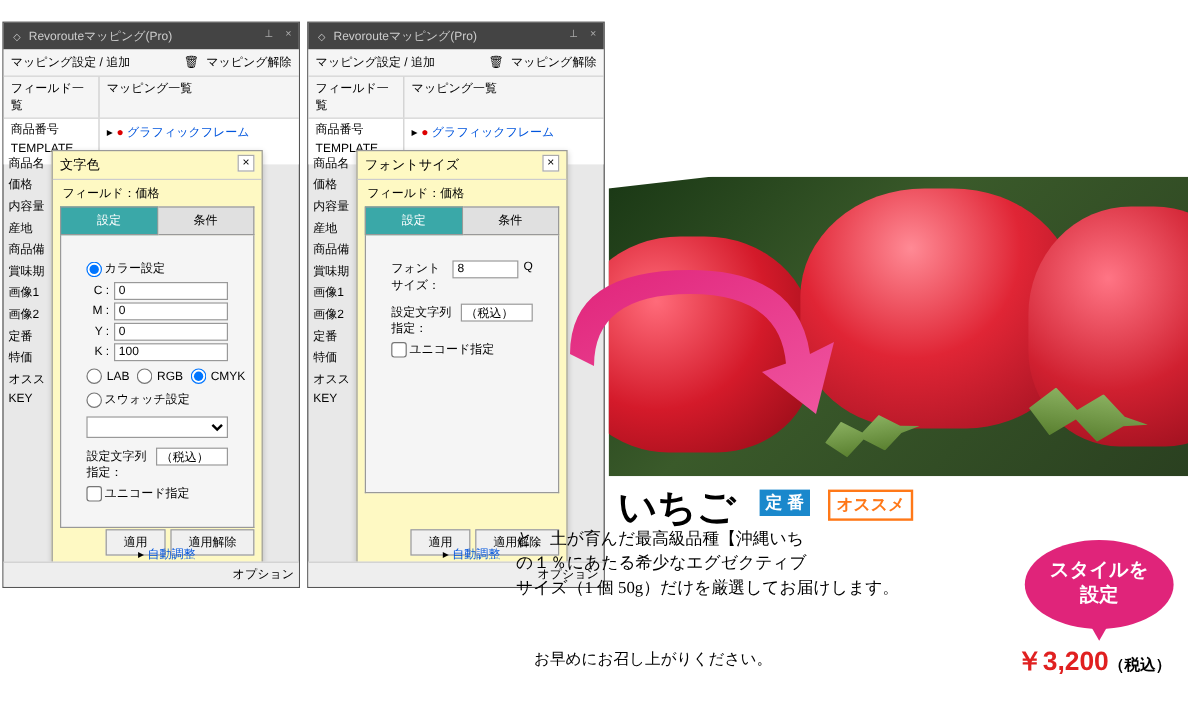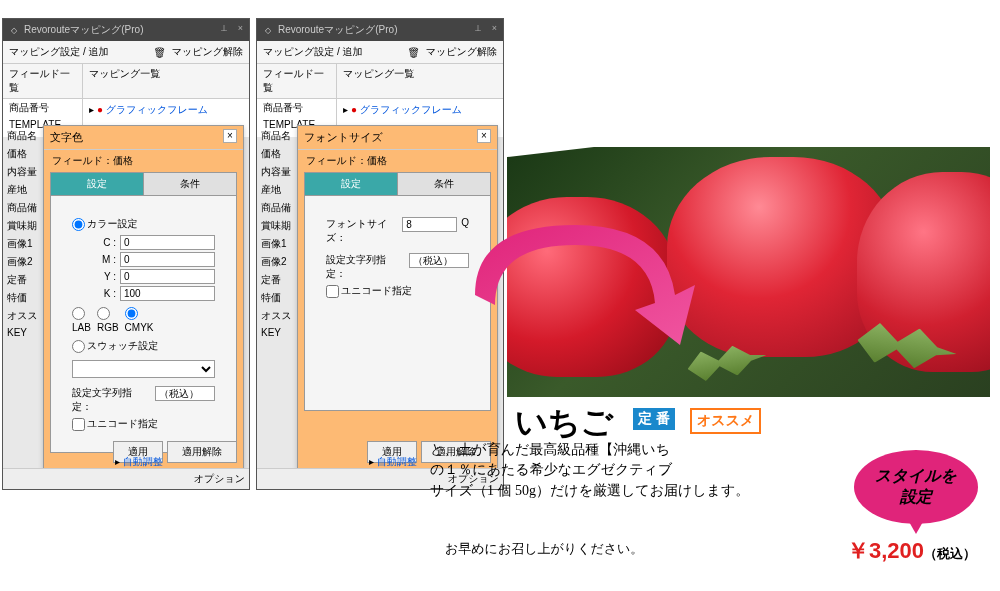--- a/index.html
+++ b/index.html
@@ -62,24 +62,24 @@
       position: absolute;
       left: 0;
       top: 108px;
       width: 38px;
       font-size: 10px;
     }
     .side-fields > div { padding: 2px 4px; white-space: nowrap; overflow: hidden; }
     
     .dialog {
       position: absolute;
-      background: #fdba74;
+      background: #fef9c3;
       border: 1px solid #999;
       box-shadow: 0 2px 5px rgba(0,0,0,0.2);
-      width: 201px;
+      width: 176px;
     }
     .dialog.left-d { left: 40px; top: 106px; height: 345px; }
     .dialog.right-d { left: 40px; top: 106px; height: 345px; }
     
     .dialog-title {
       padding: 4px 6px;
       font-size: 11px;
       border-bottom: 1px solid #ccc;
       position: relative;
     }
@@ -100,21 +100,21 @@
       background: #f5f5f5;
       font-size: 10px;
     }
     
     .radio-row { margin-bottom: 4px; }
     .cmyk-row { display: flex; align-items: center; margin: 2px 0; }
     .cmyk-row label { width: 55px; text-align: right; padding-right: 4px; }
     .cmyk-row input { width: 95px; border: 1px solid #999; padding: 1px 3px; font-size: 10px; }
     
     .radio-hrow { display: flex; gap: 6px; margin: 6px 0; }
-    .radio-hrow label { display: flex; align-items: flex-start; gap: 2px; flex-direction: column; }
+    .radio-hrow label { display: flex; align-items: flex-end; gap: 2px; }
     
     .swatch-sel { width: 100%; margin-top: 3px; padding: 1px; border: 1px solid #999; background: #fff; height: 18px; }
     
     .str-row { margin-top: 8px; display: flex; align-items: flex-start; gap: 4px; }
     .str-row input { border: 1px solid #999; padding: 1px 3px; width: 60px; font-size: 10px; }
     
     .dialog-footer {
       position: absolute;
       bottom: 6px;
       right: 6px;
@@ -224,29 +224,28 @@
       right: 22px;
       top: 450px;
       width: 124px;
       height: 74px;
     }
     .callout-bubble {
       position: absolute;
       inset: 0;
       background: #e0247a;
       border-radius: 50%;
-      color: #000000;
+      color: #ffffff;
       font-size: 16px;
       font-weight: bold;
       display: flex;
       align-items: center;
       justify-content: center;
       text-align: center;
       line-height: 1.3;
-      font-style: italic;
     }
     .callout-tail {
       position: absolute;
       bottom: -10px;
       left: 50%;
       transform: translateX(-50%);
       width: 0; height: 0;
       border-left: 8px solid transparent;
       border-right: 8px solid transparent;
       border-top: 14px solid #e0247a;

